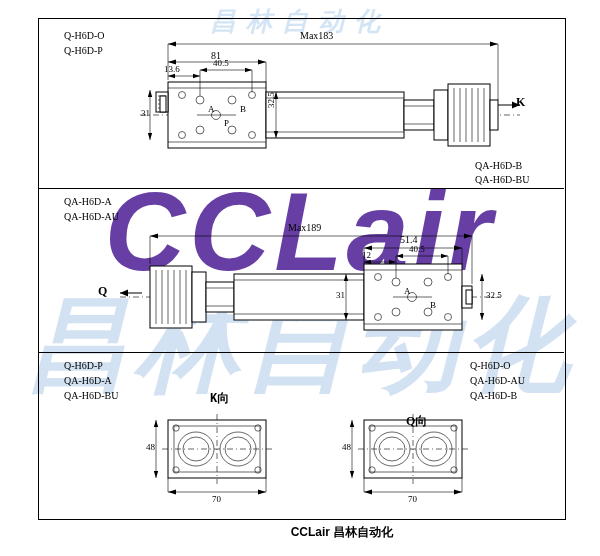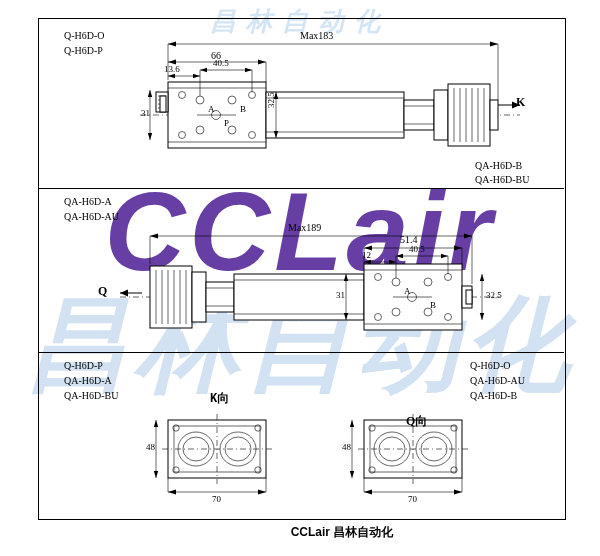--- a/index.html
+++ b/index.html
@@ -226,21 +226,21 @@
     <line class="dim" x1="364" y1="478" x2="364" y2="492"></line>
     <line class="dim" x1="462" y1="478" x2="462" y2="492"></line>
   </svg>
 
   <div class="lbl" style="left:64px;top:30px;">Q-H6D-O</div>
   <div class="lbl" style="left:64px;top:45px;">Q-H6D-P</div>
   <div class="lbl" style="left:475px;top:160px;">QA-H6D-B</div>
   <div class="lbl" style="left:475px;top:174px;">QA-H6D-BU</div>
 
   <div class="lbl" style="left:300px;top:30px;">Max183</div>
-  <div class="lbl" style="left:211px;top:50px;">66</div>
+  <div class="lbl" style="left:211px;top:50px;">81</div>
   <div class="lbl sm" style="left:164px;top:64px;">13.6</div>
   <div class="lbl sm" style="left:213px;top:58px;">40.5</div>
   <div class="lbl sm" style="left:141px;top:108px;">31</div>
   <div class="lbl sm" style="left:266px;top:108px;transform:rotate(-90deg);transform-origin:left top;">32.5</div>
   <div class="lbl b" style="left:516px;top:95px;">K</div>
   <div class="lbl sm" style="left:208px;top:104px;">A</div>
   <div class="lbl sm" style="left:240px;top:104px;">B</div>
   <div class="lbl sm" style="left:224px;top:118px;">P</div>
 
   <div class="lbl" style="left:64px;top:196px;">QA-H6D-A</div>

